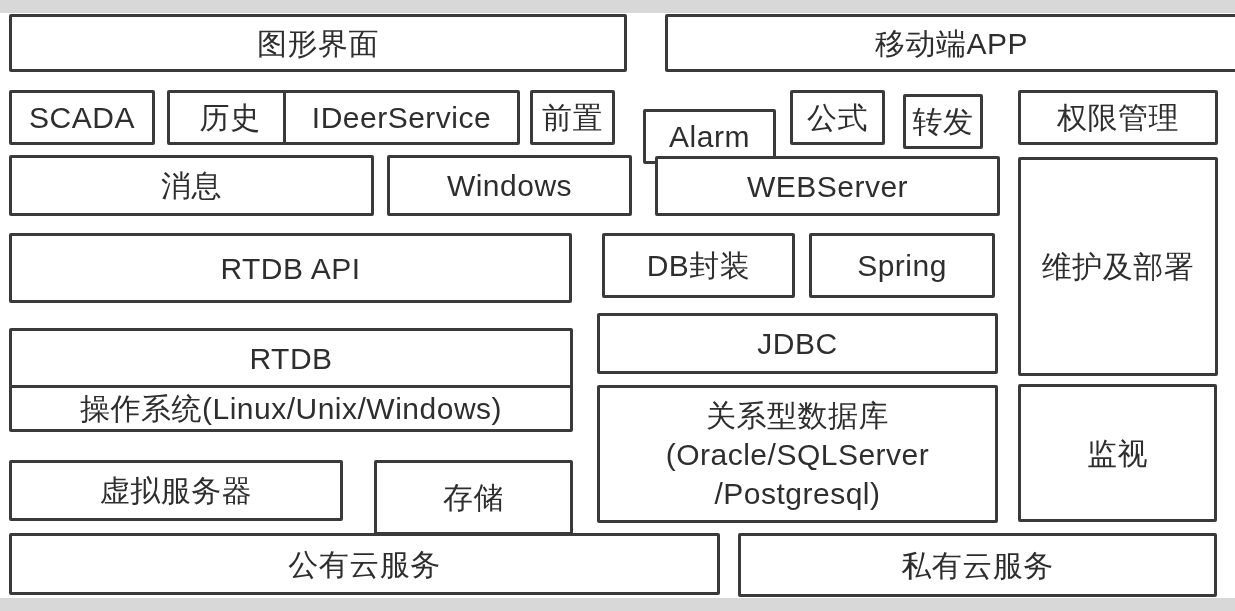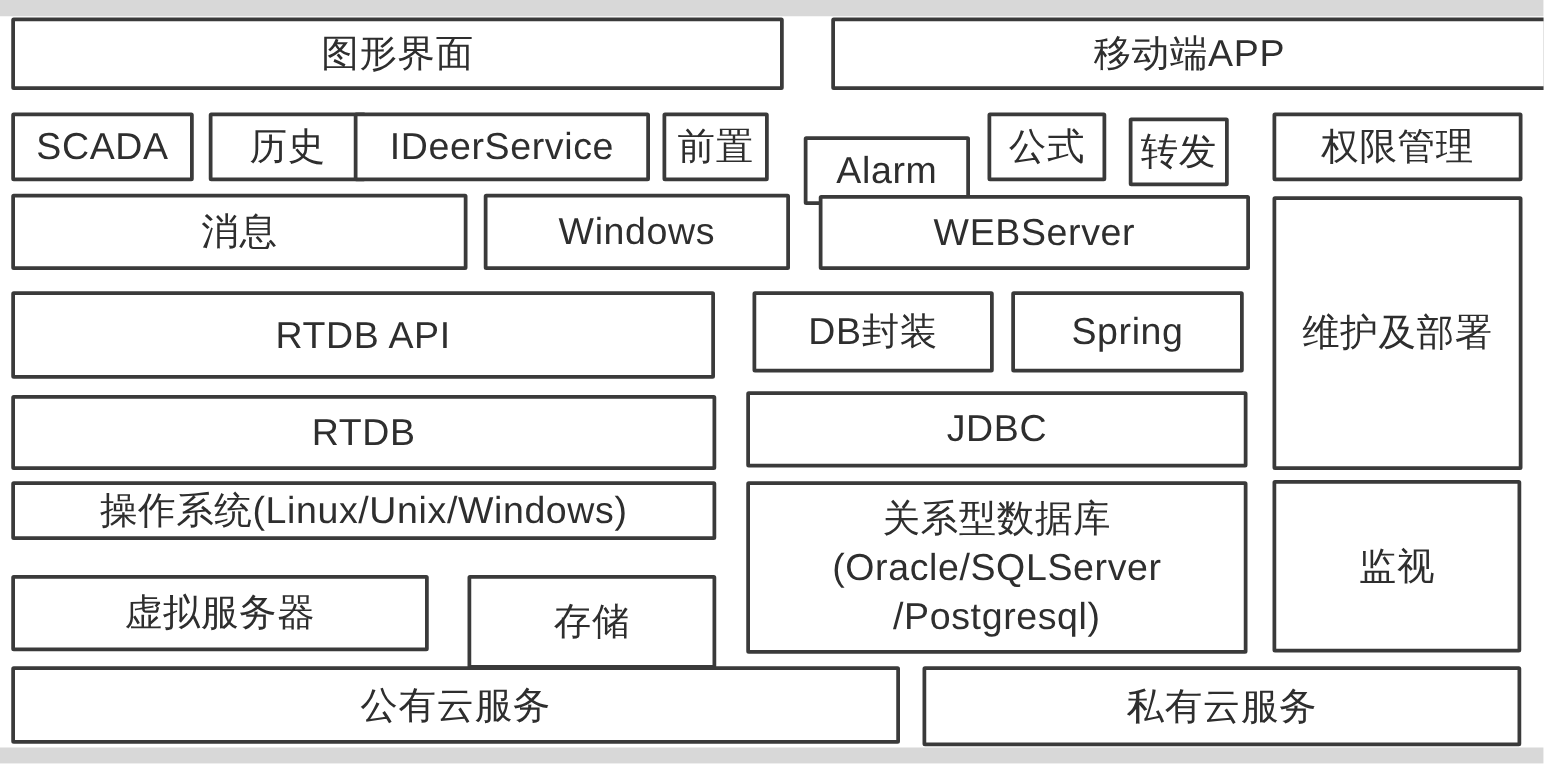--- a/index.html
+++ b/index.html
@@ -58,21 +58,21 @@
 
   <div class="block" style="left:9px; top:155px; width:365px; height:61px;">消息</div>
   <div class="block" style="left:387px; top:155px; width:245px; height:61px;">Windows</div>
   <div class="block" style="left:655px; top:156px; width:345px; height:60px;">WEBServer</div>
   <div class="block" style="left:1018px; top:157px; width:200px; height:219px;">维护及部署</div>
 
   <div class="block" style="left:9px; top:233px; width:563px; height:70px;">RTDB API</div>
   <div class="block" style="left:602px; top:233px; width:193px; height:65px;">DB封装</div>
   <div class="block" style="left:809px; top:233px; width:186px; height:65px;">Spring</div>
 
-  <div class="block" style="left:9px; top:316px; width:564px; height:60px;">RTDB</div>
+  <div class="block" style="left:9px; top:328px; width:564px; height:60px;">RTDB</div>
   <div class="block" style="left:597px; top:313px; width:401px; height:61px;">JDBC</div>
 
   <div class="block" style="left:9px; top:385px; width:564px; height:47px;">操作系统(Linux/Unix/Windows)</div>
   <div class="block" style="left:597px; top:385px; width:401px; height:138px;">关系型数据库
 (Oracle/SQLServer
 /Postgresql)</div>
   <div class="block" style="left:1018px; top:384px; width:199px; height:138px;">监视</div>
 
   <div class="block" style="left:9px; top:460px; width:334px; height:61px;">虚拟服务器</div>
   <div class="block" style="left:374px; top:460px; width:199px; height:75px;">存储</div>

